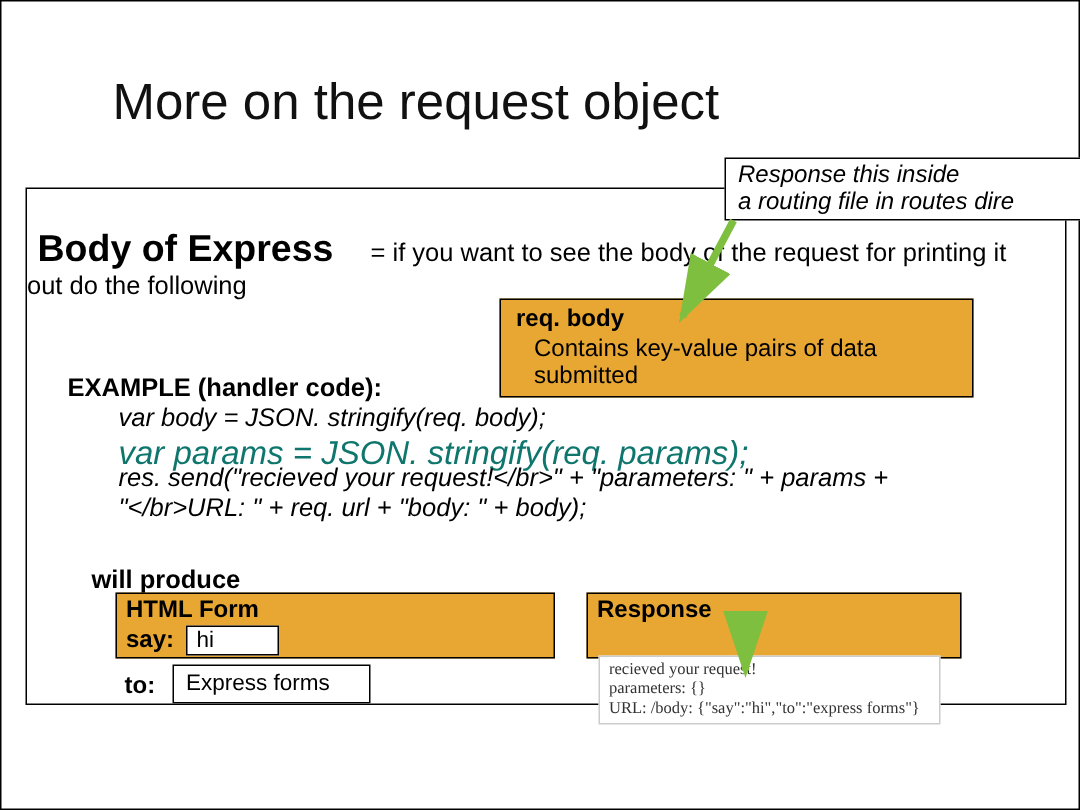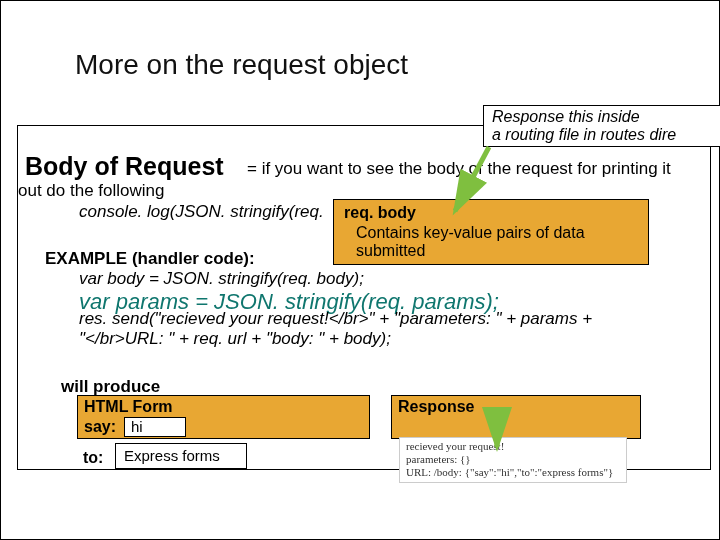--- a/index.html
+++ b/index.html
@@ -1,18 +1,18 @@
 <!DOCTYPE html>
 <html><head>
 <meta charset="utf-8">
 <style>
   * { box-sizing: border-box; margin: 0; padding: 0; }
   html, body { width: 720px; height: 540px; font-family: Arial, Helvetica, sans-serif; background: #fff; overflow: hidden; }
   .slide { position: relative; width: 720px; height: 540px; background: #fff; border: 1px solid #000; }
-  .title { position: absolute; top: 48px; left: 74px; font-size: 28px; color: #111; }
+  .title { position: absolute; top: 48px; left: 74px; font-size: 34px; color: #111; }
   .border-box { position: absolute; top: 124px; left: 16px; width: 694px; height: 345px; border: 1px solid #000; }
   .body-req { position: absolute; top: 151px; left: 24px; font-size: 25px; font-weight: bold; color: #000; }
   .body-req-desc { position: absolute; top: 158px; left: 246px; font-size: 17px; color: #000; }
   .out-line { position: absolute; top: 180px; left: 17px; font-size: 17px; color: #000; }
   .console-line { position: absolute; top: 201px; left: 78px; font-size: 17px; font-style: italic; color: #000; }
   .example-line { position: absolute; top: 248px; left: 44px; font-size: 17px; font-weight: bold; color: #000; }
   .code1 { position: absolute; top: 268px; left: 78px; font-size: 17px; font-style: italic; color: #000; }
   .code2 { position: absolute; top: 288px; left: 78px; font-size: 22px; font-style: italic; color: #0f766e; }
   .code3 { position: absolute; top: 308px; left: 78px; font-size: 17px; font-style: italic; color: #000; }
   .code4 { position: absolute; top: 328px; left: 78px; font-size: 17px; font-style: italic; color: #000; }
@@ -53,24 +53,23 @@
 
   <div class="title">More on the request object</div>
 
   <div class="border-box"></div>
 
   <div class="note-box">
     <div class="note-line1">Response this inside</div>
     <div class="note-line2">a routing file in routes dire</div>
   </div>
 
-  <div class="body-req">Body of Request</div>
+  <div class="body-req">Body of Express</div>
   <div class="body-req-desc"> = if you want to see the body of the request for printing it</div>
   <div class="out-line">out do the following</div>
-  <div class="console-line">console. log(JSON. stringify(req.</div>
 
   <div class="example-line">EXAMPLE (handler code):</div>
   <div class="code1">var body = JSON. stringify(req. body);</div>
   <div class="code2">var params = JSON. stringify(req. params);</div>
   <div class="code3">res. send("recieved your request!&lt;/br&gt;" + "parameters: " + params +</div>
   <div class="code4">"&lt;/br&gt;URL: " + req. url + "body: " + body);</div>
 
   <div class="callout">
     <div class="c1">req. body</div>
     <div class="c2">Contains key-value pairs of data</div>

